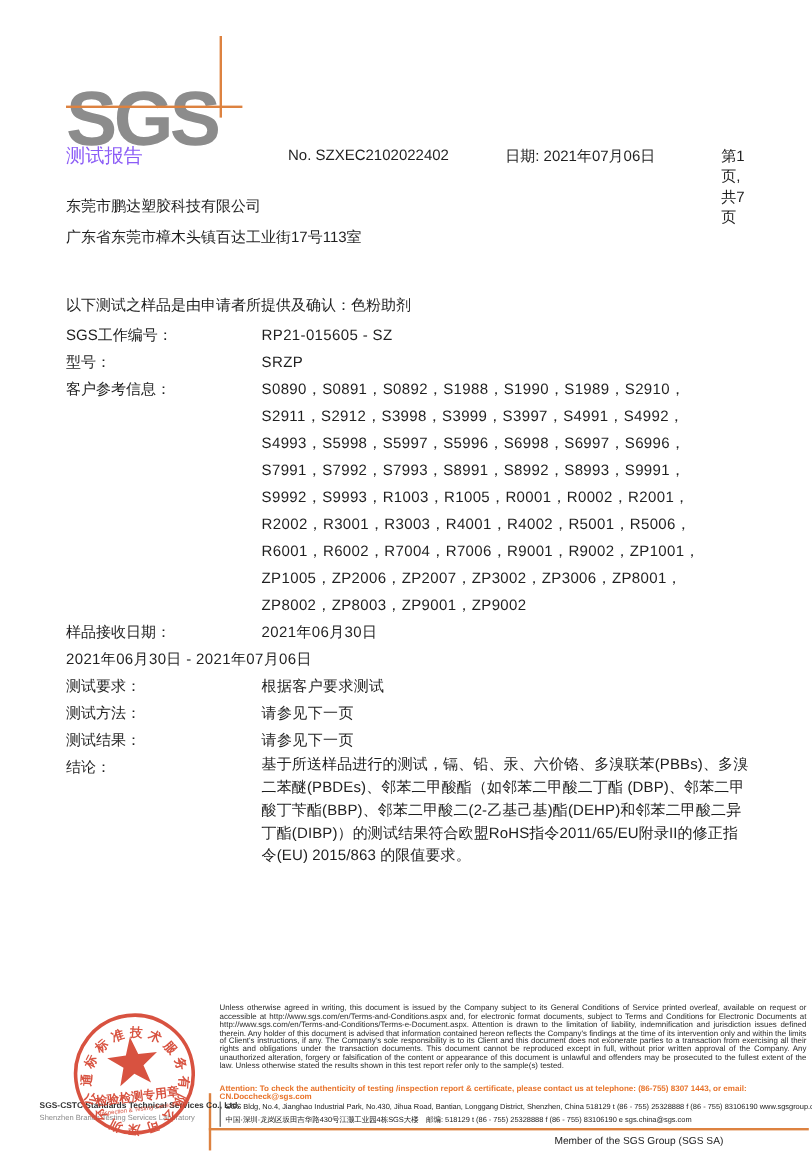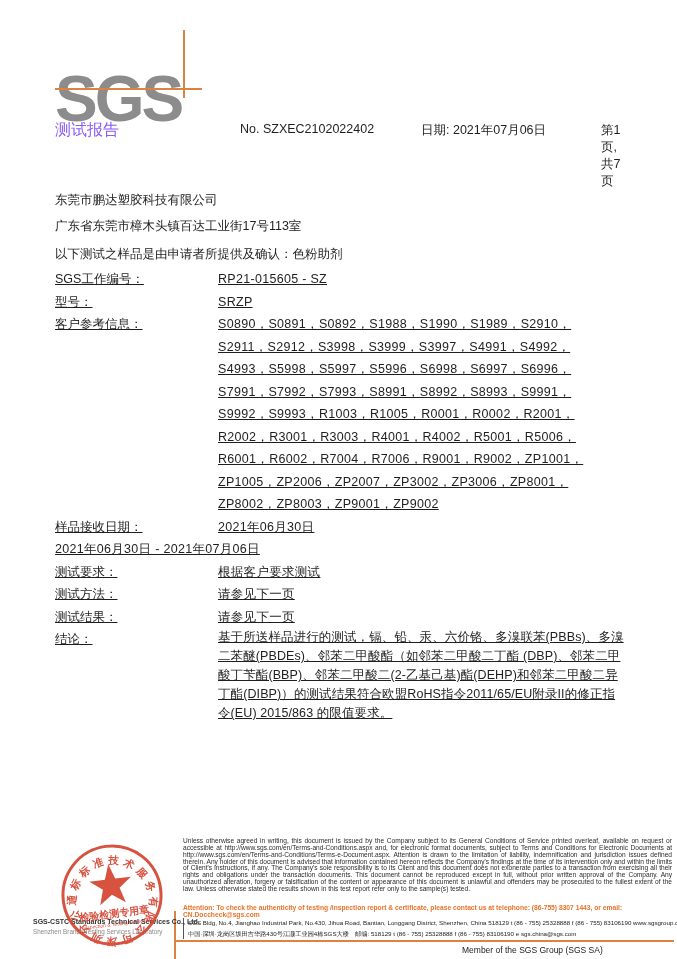--- a/index.html
+++ b/index.html
@@ -11,27 +11,27 @@
   .logo-text { font-size:64px; font-weight:800; color:#8c8c8c; letter-spacing:-3px; line-height:66px;margin-top:44px; }
   .xh-top { position:absolute; left:55px; top:88px; width:147px; height:2px; background:#dd8240; }
   .xv-top { position:absolute; left:183px; top:30px; width:2px; height:68px; background:#dd8240; }
 
   .title-row { position:absolute; left:55px; top:120px; width:572px; height:20px; }
   .report-title { position:absolute; left:0; top:0; font-size:16px; font-weight:normal; color:#8b5cf6; }
   .report-no { position:absolute; left:185px; top:2px; font-size:12.5px; }
   .report-date { position:absolute; left:366px; top:2px; font-size:12.5px; }
   .report-page { position:absolute; left:505px; top:2px; font-size:12.5px;margin-left:41px; }
 
-  .applicant { position:absolute; left:55px; top:159px; font-size:12.5px; line-height:26px;margin-top:28px; }
+  .applicant { position:absolute; left:55px; top:159px; font-size:12.5px; line-height:26px; }
 
   .sample-statement { position:absolute; left:55px; top:246px; font-size:12.5px;font-family:Liberation Serif, serif; }
 
   
   .info { position:absolute; left:55px; top:268px; width:572px; font-size:12.5px; }
-  .row { display:flex; line-height:22.5px;text-decoration:underline; }
+  .row { display:flex; line-height:22.5px; }
   .row .label { flex:0 0 163px; }
   .row .value { flex:1; letter-spacing:0.3px; }
   .ref-line { line-height:22.5px; }
   .conclusion .value { line-height:19px; letter-spacing:0.1px; }
 
   
   .footer-disclaimer { position:absolute; left:183px; top:838px; width:489px; font-size:6.6px; line-height:6.85px; text-align:justify; color:#2b2b2b; }
   .footer-attention { position:absolute; left:183px; top:904px; width:489px; font-size:6.7px; line-height:7px; font-weight:bold; color:#e8732a; }
   .footer-address { position:absolute; left:183px; top:918px; width:492px; font-size:6.2px; line-height:10.5px; color:#222; border-left:1px solid #555; padding-left:4px; white-space:nowrap; }
   .xh-bottom { position:absolute; left:174px; top:940px; width:500px; height:2px; background:#dd8240; }

